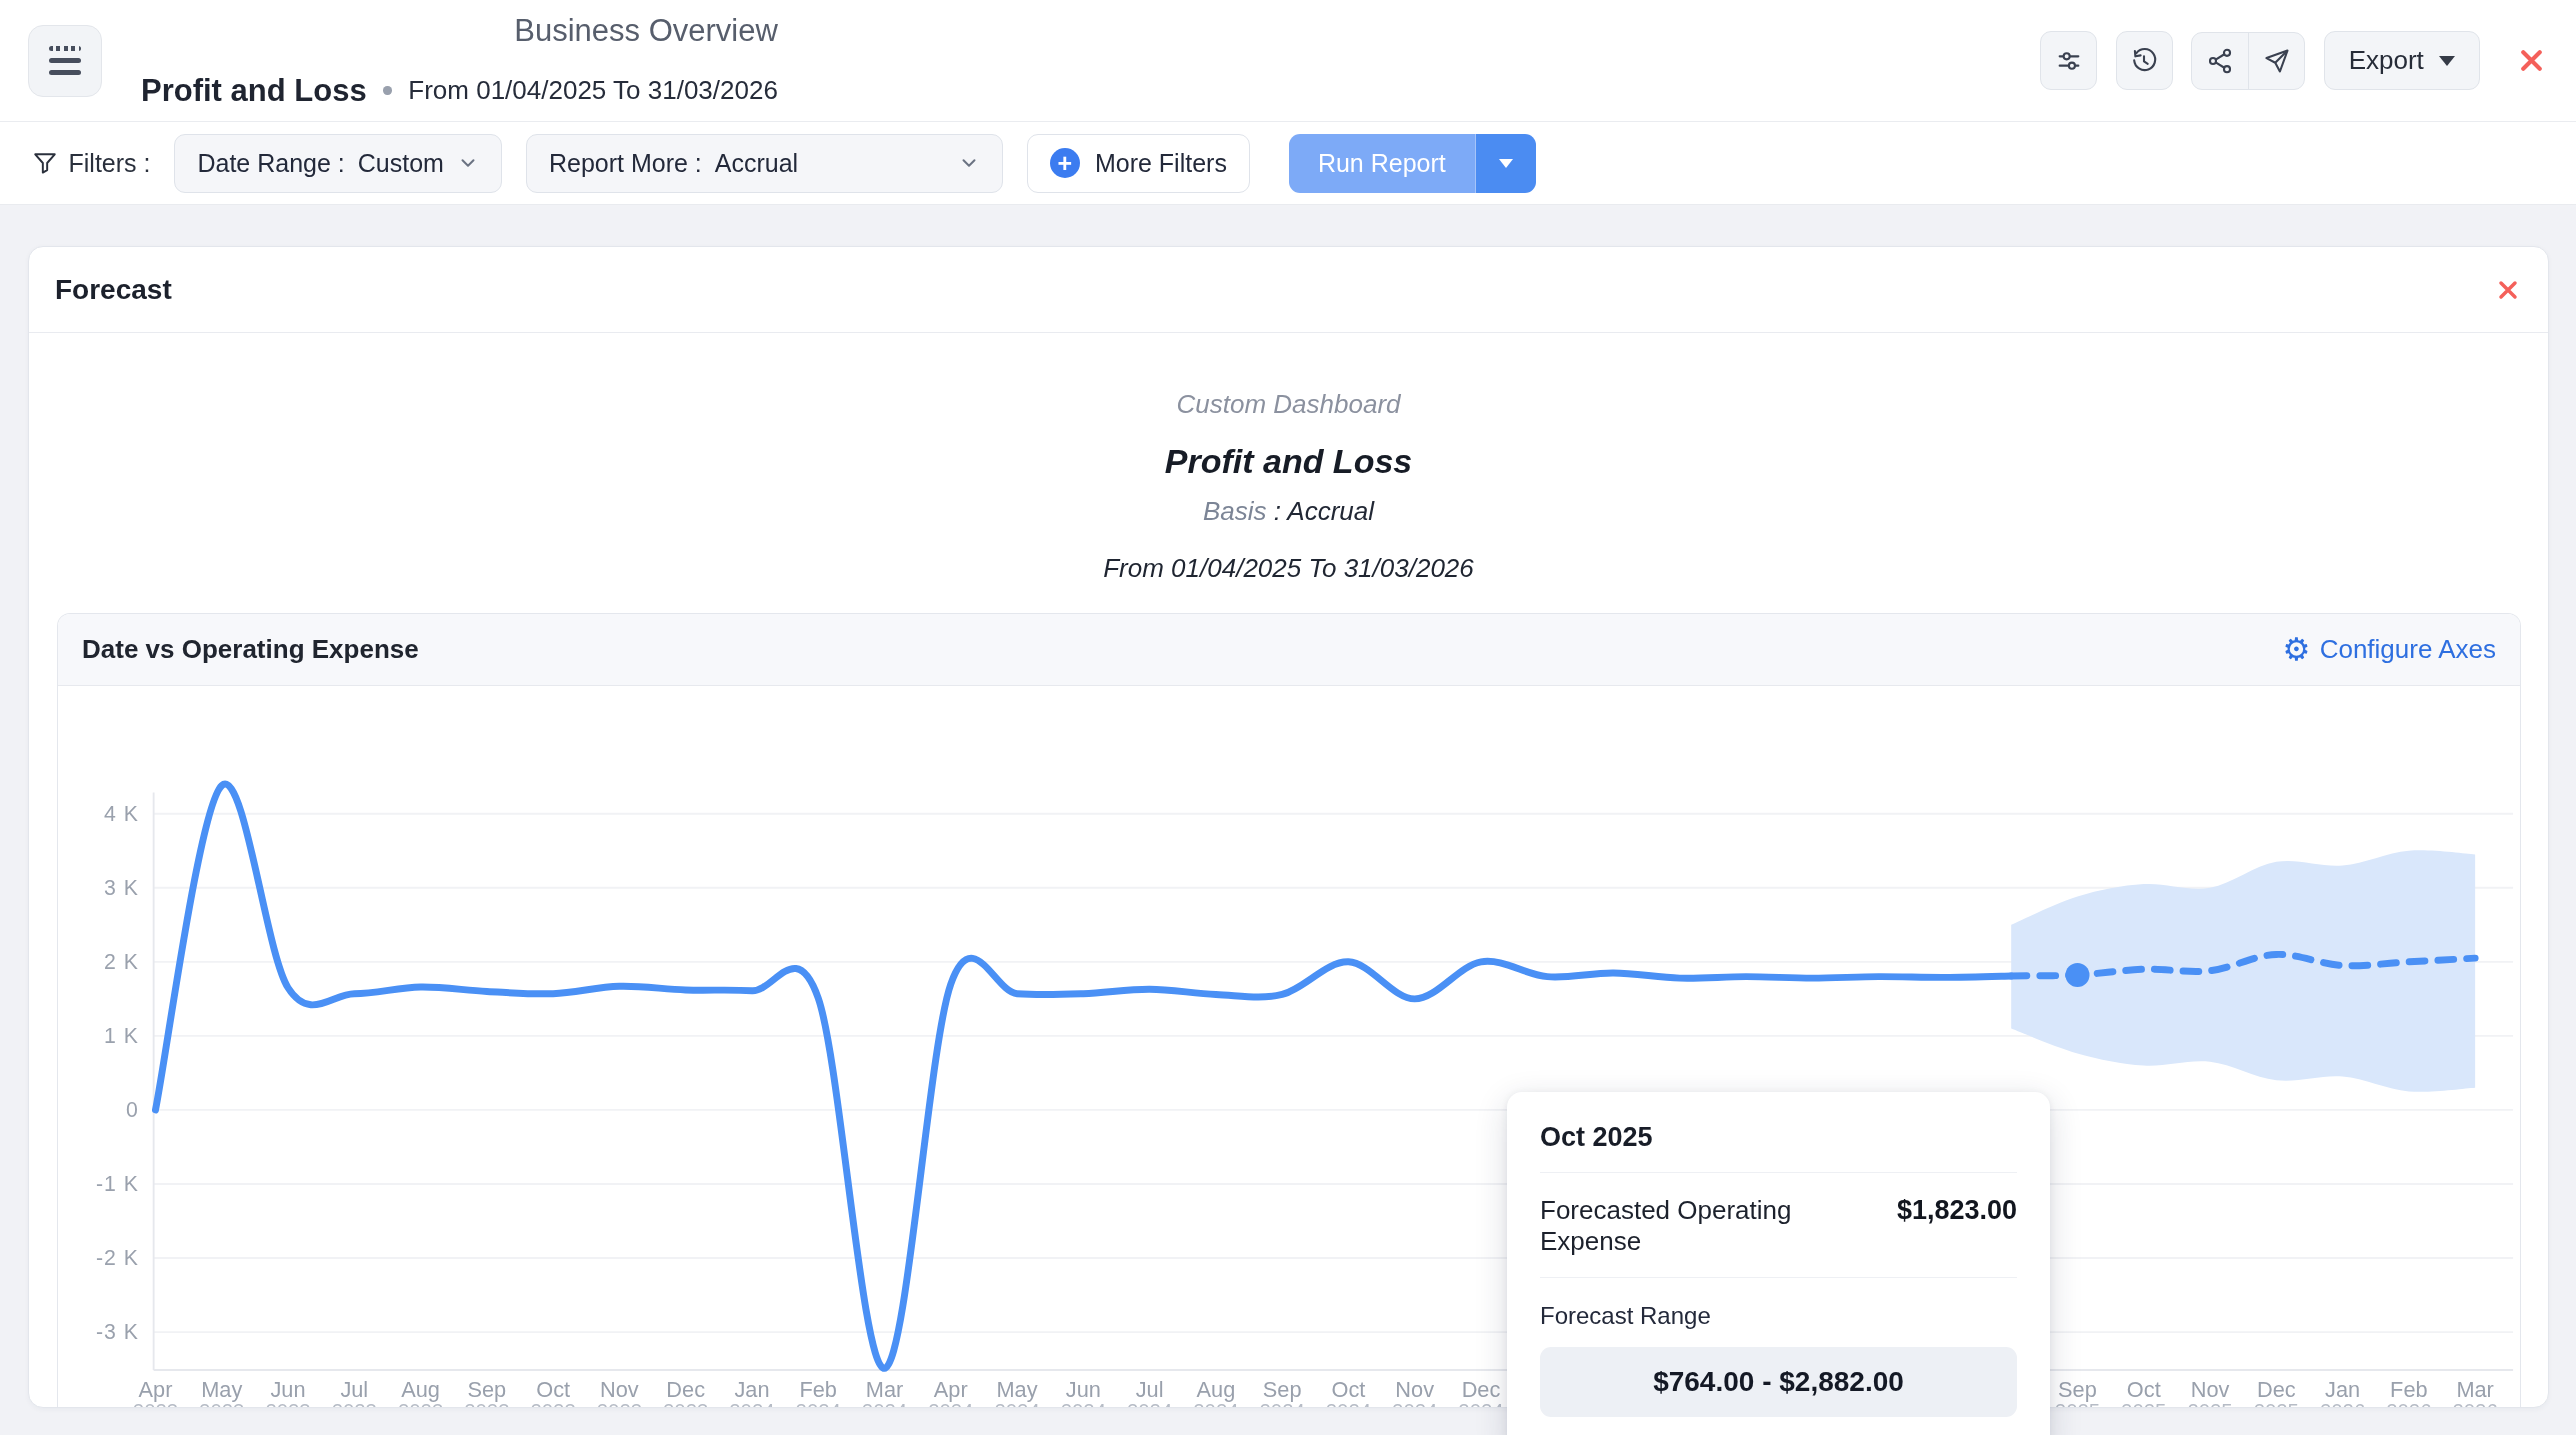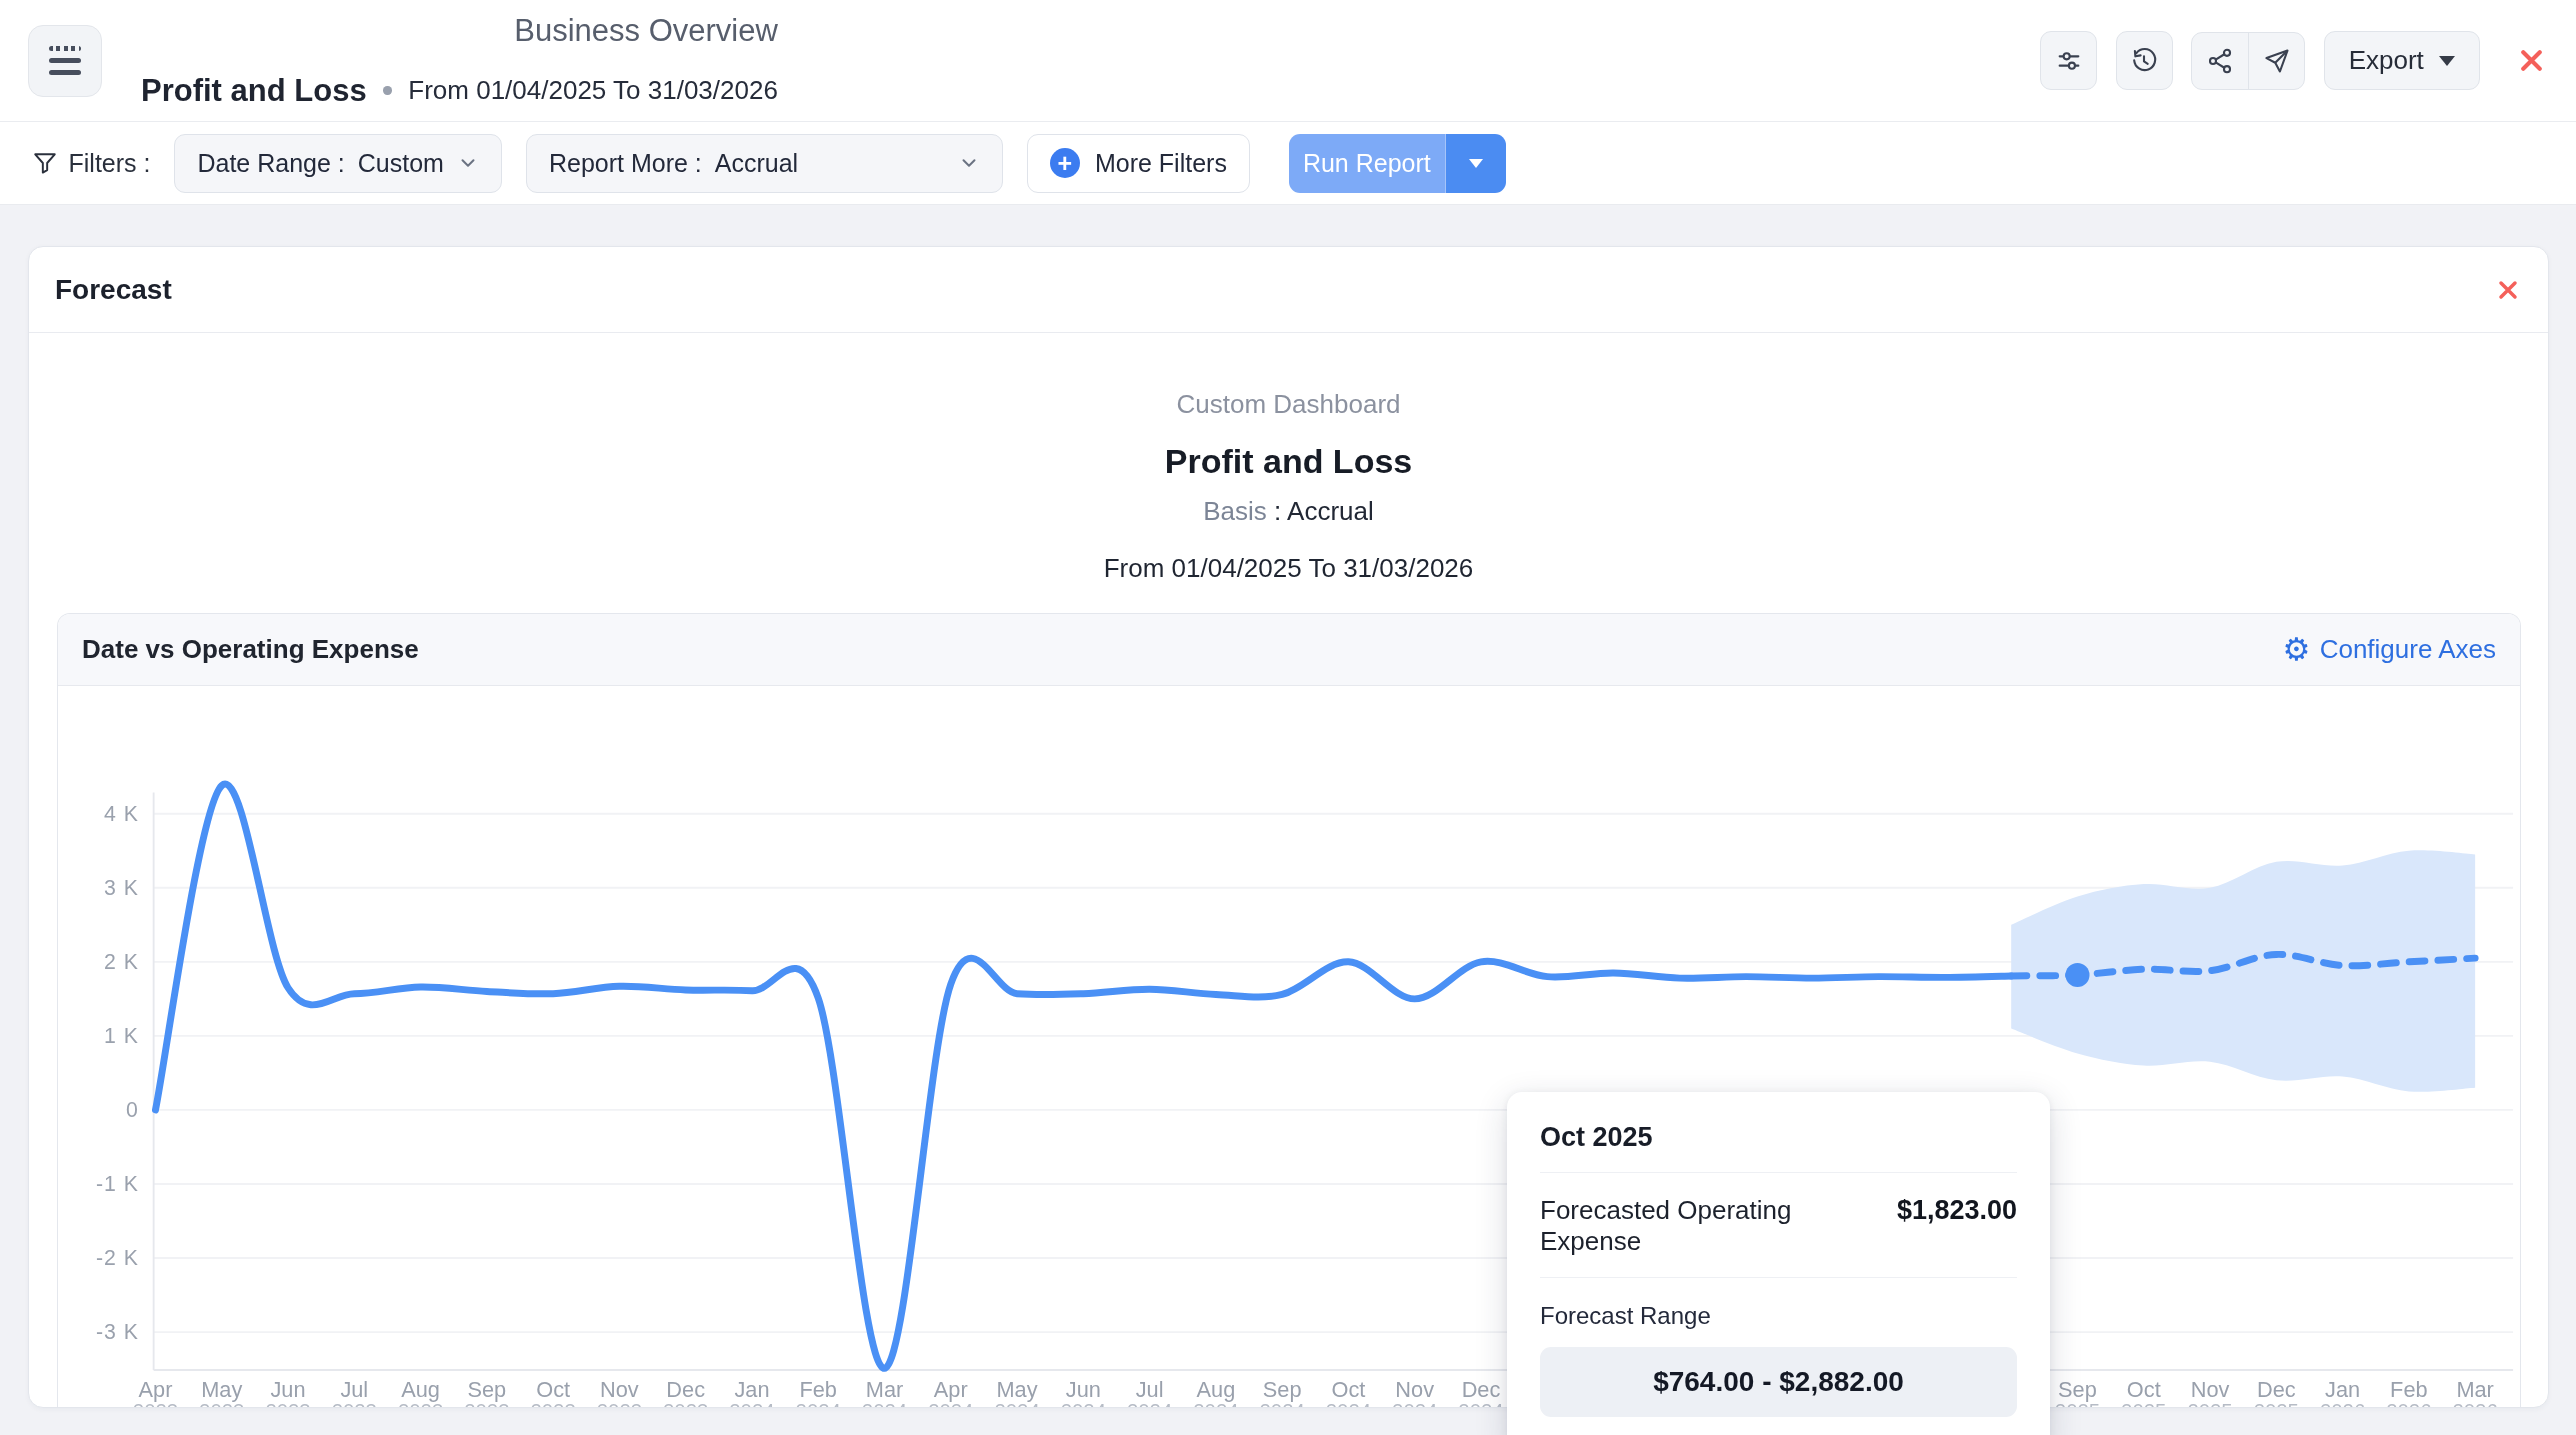--- a/index.html
+++ b/index.html
@@ -40,35 +40,35 @@
   .filters-label svg { width:26px; height:26px; }
   .chip { height:59px; border-radius:11px; background:#f5f6f9; border:1.9px solid #dfe3ea; padding:0 22px;
           font-size:25px; color:#23293a; display:inline-flex; align-items:center; gap:13px; cursor:pointer; }
   .chip .chev { width:22px; height:22px; color:#6b7383; }
   .chip.basis { width:477px; }
   .chip.basis .chev { margin-left:auto; }
   .chip.more { background:#fff; gap:15px; }
   .plus-circle { width:30px; height:30px; border-radius:50%; background:#3b7cf0; color:#fff; font-size:25px;
                  display:grid; place-items:center; line-height:1; font-weight:700; }
   .run-split { display:flex; height:59px; margin-left:15px; }
-  .run-main { background:#7daaf7; color:#fff; font-size:25px; padding:0 14px; border:none;
+  .run-main { background:#7daaf7; color:#fff; font-size:25px; padding:0 29px; border:none;
               border-radius:11px 0 0 11px; cursor:pointer; font-family:inherit; }
   .run-caret { background:#4b8cf2; width:61px; border:none; border-left:1.9px solid #a6c4f9;
                border-radius:0 11px 11px 0; display:grid; place-items:center; cursor:pointer; }
   .run-caret .caret-down { border-top-color:#fff; border-left-width:7.4px; border-right-width:7.4px; border-top-width:9.3px; }
 
   
   .content { position:relative; height:1228px; }
   .card { position:absolute; left:28px; top:41px; width:2521px; height:1162px; background:#fff;
           border:1.9px solid #e3e6ec; border-radius:15px; overflow:hidden; box-shadow:0 1.9px 5.6px rgba(25,39,80,.04); }
   .card-head { height:86px; border-bottom:1.9px solid #e9ebf0; display:flex; align-items:center; padding:10px 26px; }
   .card-head h2 { font-size:28px; font-weight:700; color:#1c212c; }
   .close-small { margin-left:auto; background:none; border:none; cursor:pointer; display:grid; place-items:center; }
   .close-small svg { width:28px; height:28px; }
-  .center-meta { text-align:center; margin-top:56px; }
+  .center-meta { text-align:center; margin-top:56px;font-style:italic; }
   .center-meta .muted { font-size:26px; color:#8b919f; }
   .center-meta .big { font-size:34px; font-weight:700; color:#171c26; margin-top:22px; }
   .center-meta .basis { font-size:26px; margin-top:15px; color:#222835; }
   .center-meta .basis .muted2 { color:#7c8596; }
   .center-meta .period { font-size:26px; color:#1f2531; margin-top:26px; }
 
   
   .chartbox { position:absolute; left:28px; top:366px; width:2464px; height:796px; background:#fff;
               border:1.9px solid #e4e7ed; border-bottom:none; border-radius:13px 13px 0 0; overflow:hidden; }
   .chart-head { height:72px; background:#f7f8fb; border-bottom:1.9px solid #e7e9ee;

